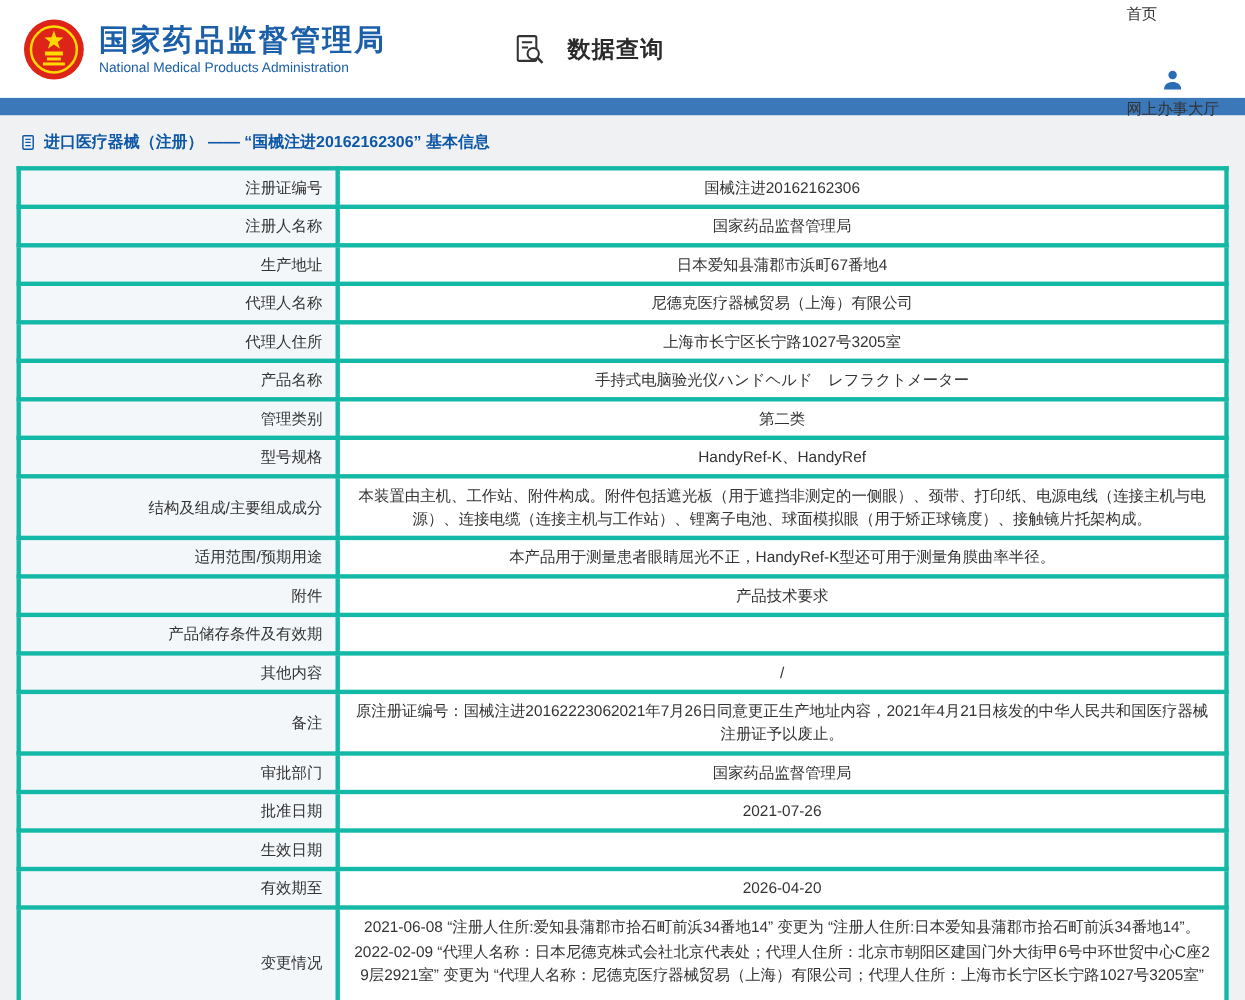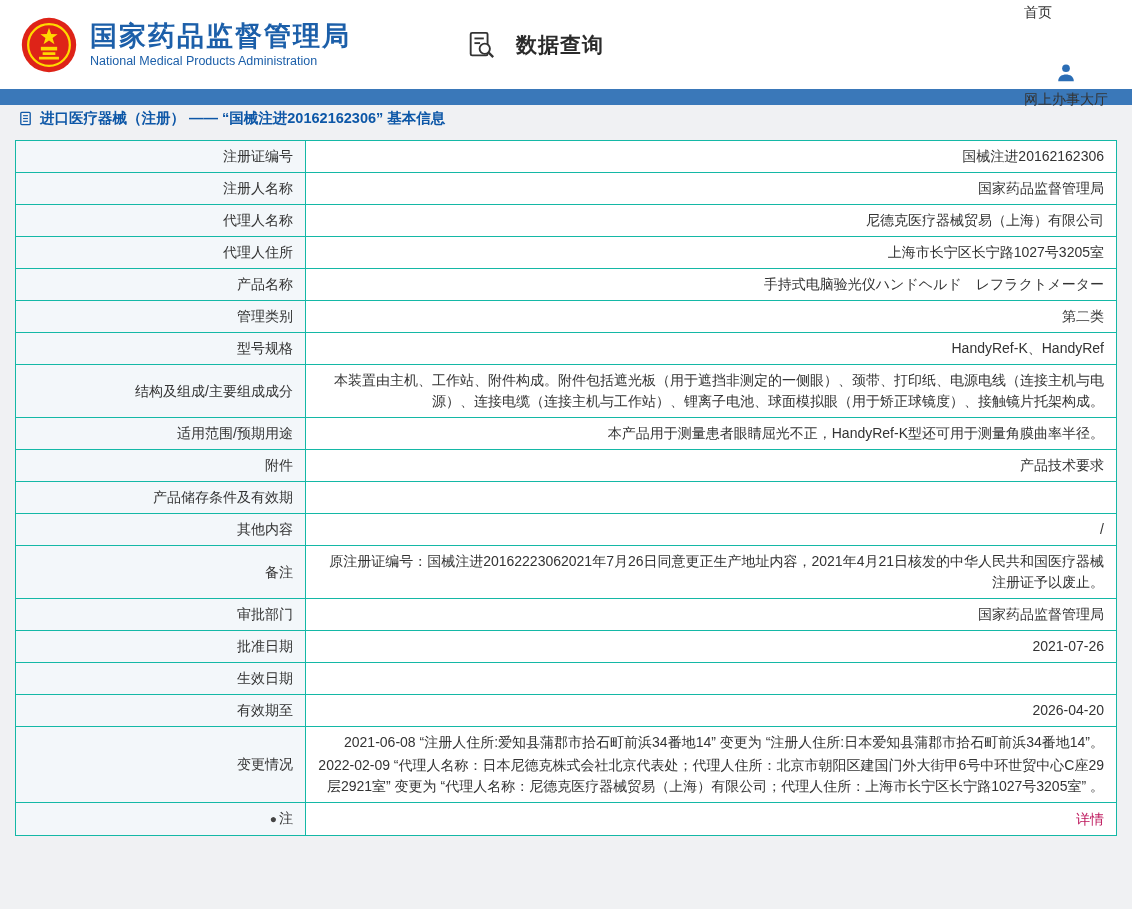--- a/index.html
+++ b/index.html
@@ -61,48 +61,48 @@
   
   .main {
     background: #f0f1f3;
     padding: 0 15px 4px 15px;
     min-height: 804px;
   }
   .page-title {
     display: flex;
     align-items: center;
     gap: 7px;
-    padding: 4px 3px 12px 3px;
+    padding: 15px 3px 12px 3px;
     font-size: 14.5px;
     font-weight: bold;
     color: #0d57a7;
     text-align: center;
   }
 
   table.info {
     width: 100%;
     border-collapse: collapse;
     background: #ffffff;
     table-layout: fixed;
   }
   table.info td {
-    border: 1px solid #14b8a6;
+    border: 4px solid #14b8a6;
     font-size: 14px;
     color: #333;
     padding: 5px 12px;
     line-height: 21px;
     vertical-align: middle;
     word-break: break-all;
   }
   td.cell-label {
     text-align: right;
     background: #f3f7fa;
     color: #333;
   }
-  td.cell-value { text-align: right; background: #ffffff; }
+  td.cell-value { text-align: center; background: #ffffff; }
   table.info tr { height: 32px; }
   .detail-link { color: #be185d; text-decoration: none; cursor: pointer; }
   .label-bullet { margin-right: 2px; font-size: 12px; color: #444; }
   .value-line + .value-line { margin-top: 2px; }
 </style>
 </head>
 <body>
 
 <div class="header">
   <svg class="logo" viewBox="0 0 64 64">
@@ -170,20 +170,24 @@
     <tbody>
         <tr>
           <td class="cell-label">注册证编号</td>
           <td class="cell-value">国械注进20162162306</td>
         </tr>
         <tr>
           <td class="cell-label">注册人名称</td>
           <td class="cell-value">国家药品监督管理局</td>
         </tr>
         <tr>
+          <td class="cell-label">生产地址</td>
+          <td class="cell-value">日本爱知县蒲郡市浜町67番地4</td>
+        </tr>
+        <tr>
           <td class="cell-label">代理人名称</td>
           <td class="cell-value">尼德克医疗器械贸易（上海）有限公司</td>
         </tr>
         <tr>
           <td class="cell-label">代理人住所</td>
           <td class="cell-value">上海市长宁区长宁路1027号3205室</td>
         </tr>
         <tr>
           <td class="cell-label">产品名称</td>
           <td class="cell-value">手持式电脑验光仪ハンドヘルド　レフラクトメーター</td>

